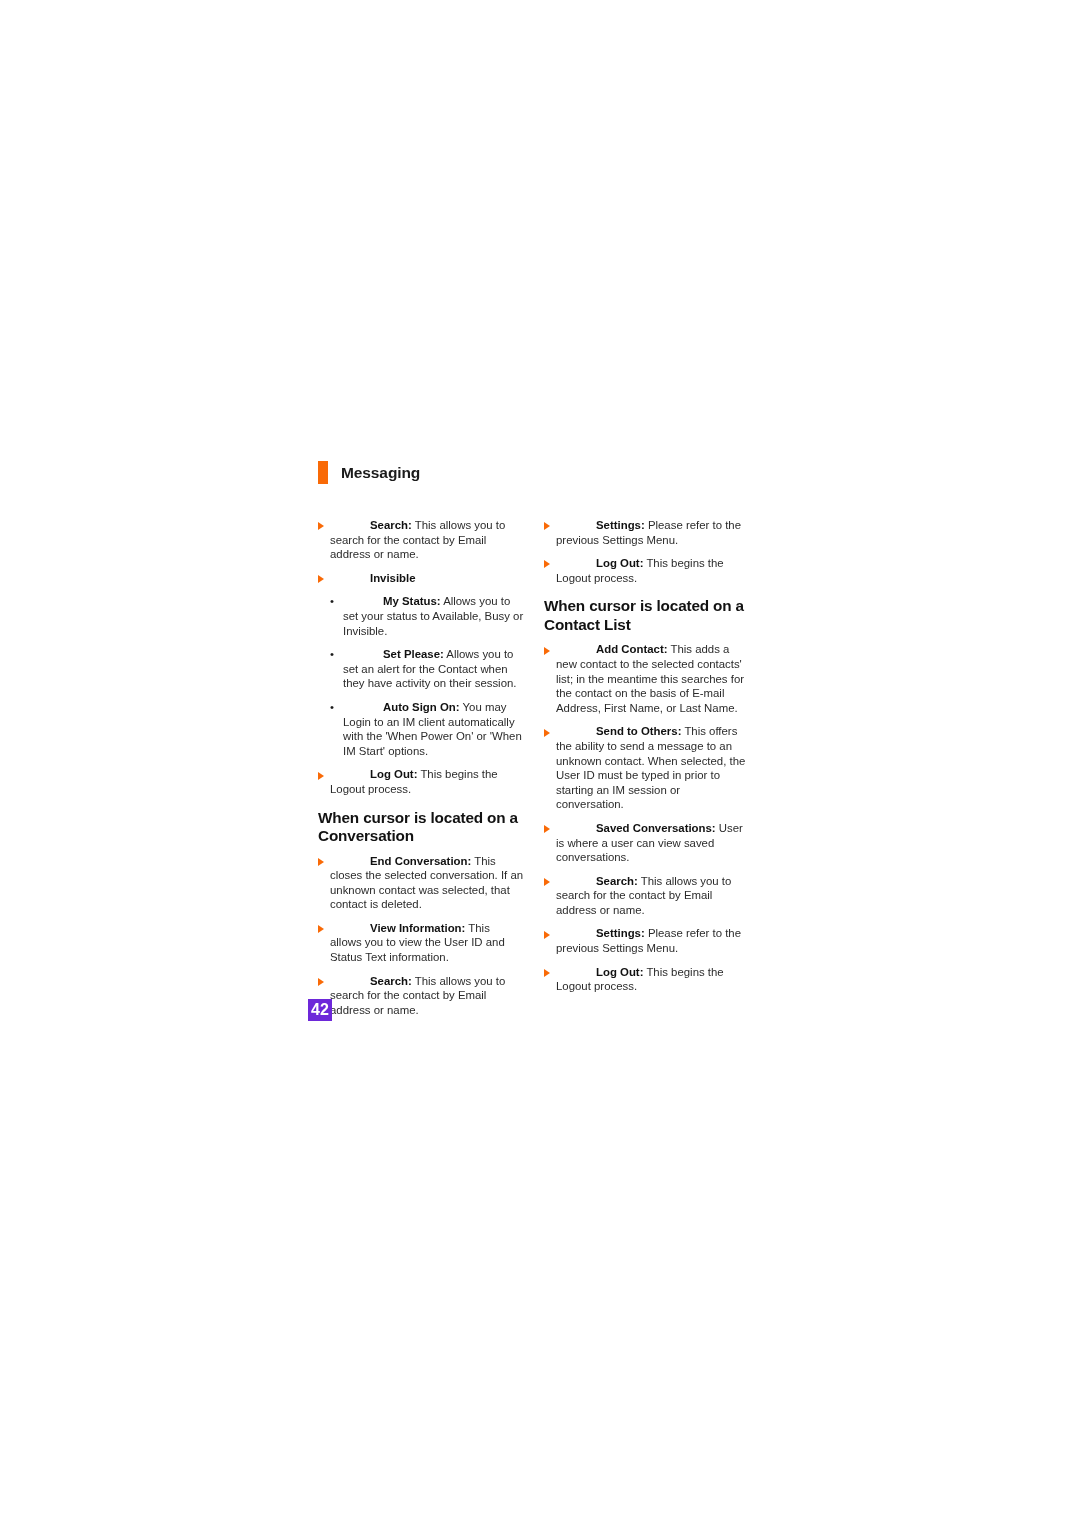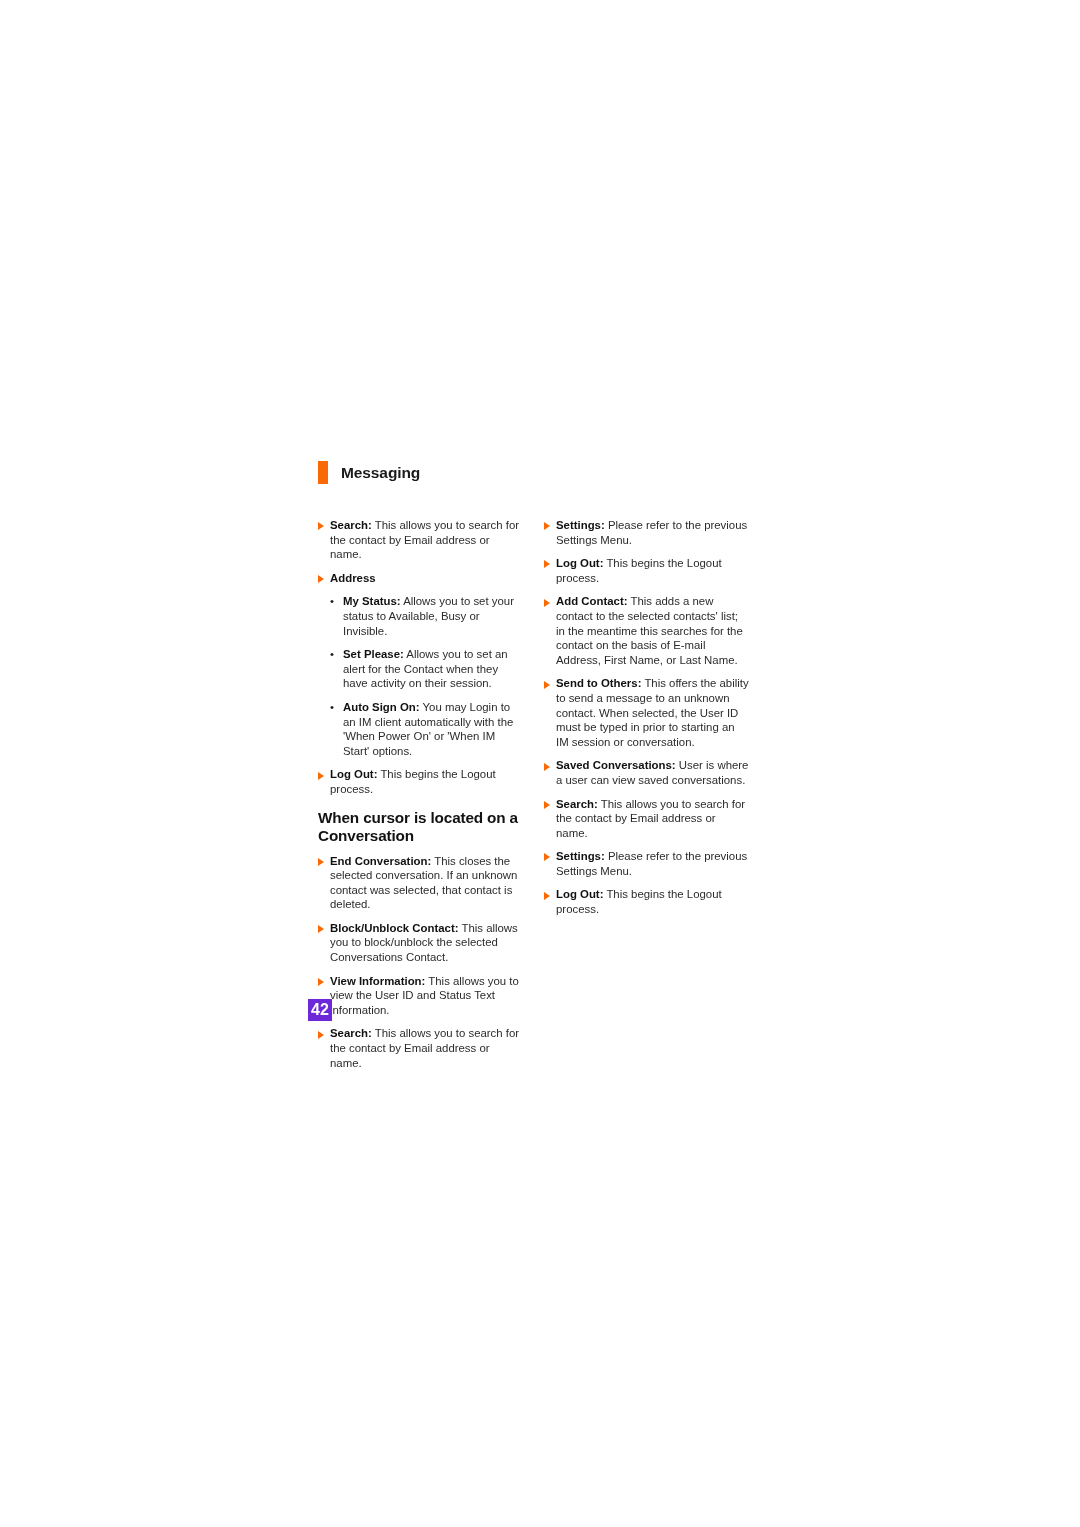--- a/index.html
+++ b/index.html
@@ -80,20 +80,21 @@
     width: 0;
     height: 0;
     border-top: 4px solid transparent;
     border-bottom: 4px solid transparent;
     border-left: 6px solid #F96A07;
   }
 
   .term {
     font-weight: bold;
     color: #111111;
+    margin-left: 40px;
   }
 
   .dot-item {
     position: relative;
     padding-left: 13px;
     margin-left: 12px;
     margin-bottom: 9px;
     font-size: 11.4px;
     line-height: 14.6px;
     color: #2b2b2b;
@@ -142,36 +143,36 @@
 <div class="page">
 
   <div class="section-header">
     <span class="section-bar"></span>
     <span class="section-title">Messaging</span>
   </div>
 
   <div class="columns">
     <div class="col">
         <div class="arrow-item"><span class="arrow-mark"></span><span class="term">Search:</span><span> This allows you to search for the contact by Email address or name.</span></div>
-        <div class="arrow-item"><span class="arrow-mark"></span><span class="term">Address</span></div>
+        <div class="arrow-item"><span class="arrow-mark"></span><span class="term">Invisible</span></div>
         <div class="sub-list">
           <div class="dot-item"><span class="dot-mark">•</span><span class="term">My Status:</span><span> Allows you to set your status to Available, Busy or Invisible.</span></div>
           <div class="dot-item"><span class="dot-mark">•</span><span class="term">Set Please:</span><span> Allows you to set an alert for the Contact when they have activity on their session.</span></div>
           <div class="dot-item"><span class="dot-mark">•</span><span class="term">Auto Sign On:</span><span> You may Login to an IM client automatically with the 'When Power On' or 'When IM Start' options.</span></div>
         </div>
         <div class="arrow-item"><span class="arrow-mark"></span><span class="term">Log Out:</span><span> This begins the Logout process.</span></div>
         <div class="heading">When cursor is located on a Conversation</div>
         <div class="arrow-item"><span class="arrow-mark"></span><span class="term">End Conversation:</span><span> This closes the selected conversation. If an unknown contact was selected, that contact is deleted.</span></div>
-        <div class="arrow-item"><span class="arrow-mark"></span><span class="term">Block/Unblock Contact:</span><span> This allows you to block/unblock the selected Conversations Contact.</span></div>
         <div class="arrow-item"><span class="arrow-mark"></span><span class="term">View Information:</span><span> This allows you to view the User ID and Status Text information.</span></div>
         <div class="arrow-item"><span class="arrow-mark"></span><span class="term">Search:</span><span> This allows you to search for the contact by Email address or name.</span></div>
       </div>
     <div class="col">
         <div class="arrow-item"><span class="arrow-mark"></span><span class="term">Settings:</span><span> Please refer to the previous Settings Menu.</span></div>
         <div class="arrow-item"><span class="arrow-mark"></span><span class="term">Log Out:</span><span> This begins the Logout process.</span></div>
+        <div class="heading">When cursor is located on a Contact List</div>
         <div class="arrow-item"><span class="arrow-mark"></span><span class="term">Add Contact:</span><span> This adds a new contact to the selected contacts' list; in the meantime this searches for the contact on the basis of E-mail Address, First Name, or Last Name.</span></div>
         <div class="arrow-item"><span class="arrow-mark"></span><span class="term">Send to Others:</span><span> This offers the ability to send a message to an unknown contact. When selected, the User ID must be typed in prior to starting an IM session or conversation.</span></div>
         <div class="arrow-item"><span class="arrow-mark"></span><span class="term">Saved Conversations:</span><span> User is where a user can view saved conversations.</span></div>
         <div class="arrow-item"><span class="arrow-mark"></span><span class="term">Search:</span><span> This allows you to search for the contact by Email address or name.</span></div>
         <div class="arrow-item"><span class="arrow-mark"></span><span class="term">Settings:</span><span> Please refer to the previous Settings Menu.</span></div>
         <div class="arrow-item"><span class="arrow-mark"></span><span class="term">Log Out:</span><span> This begins the Logout process.</span></div>
       </div>
   </div>
 
   <div class="page-number">42</div>

